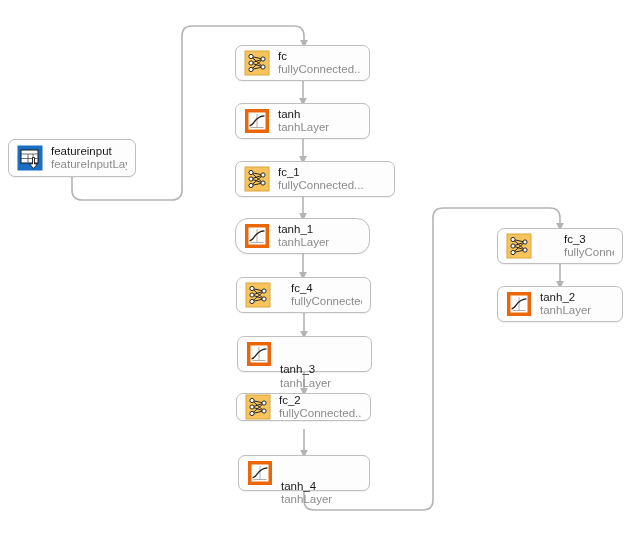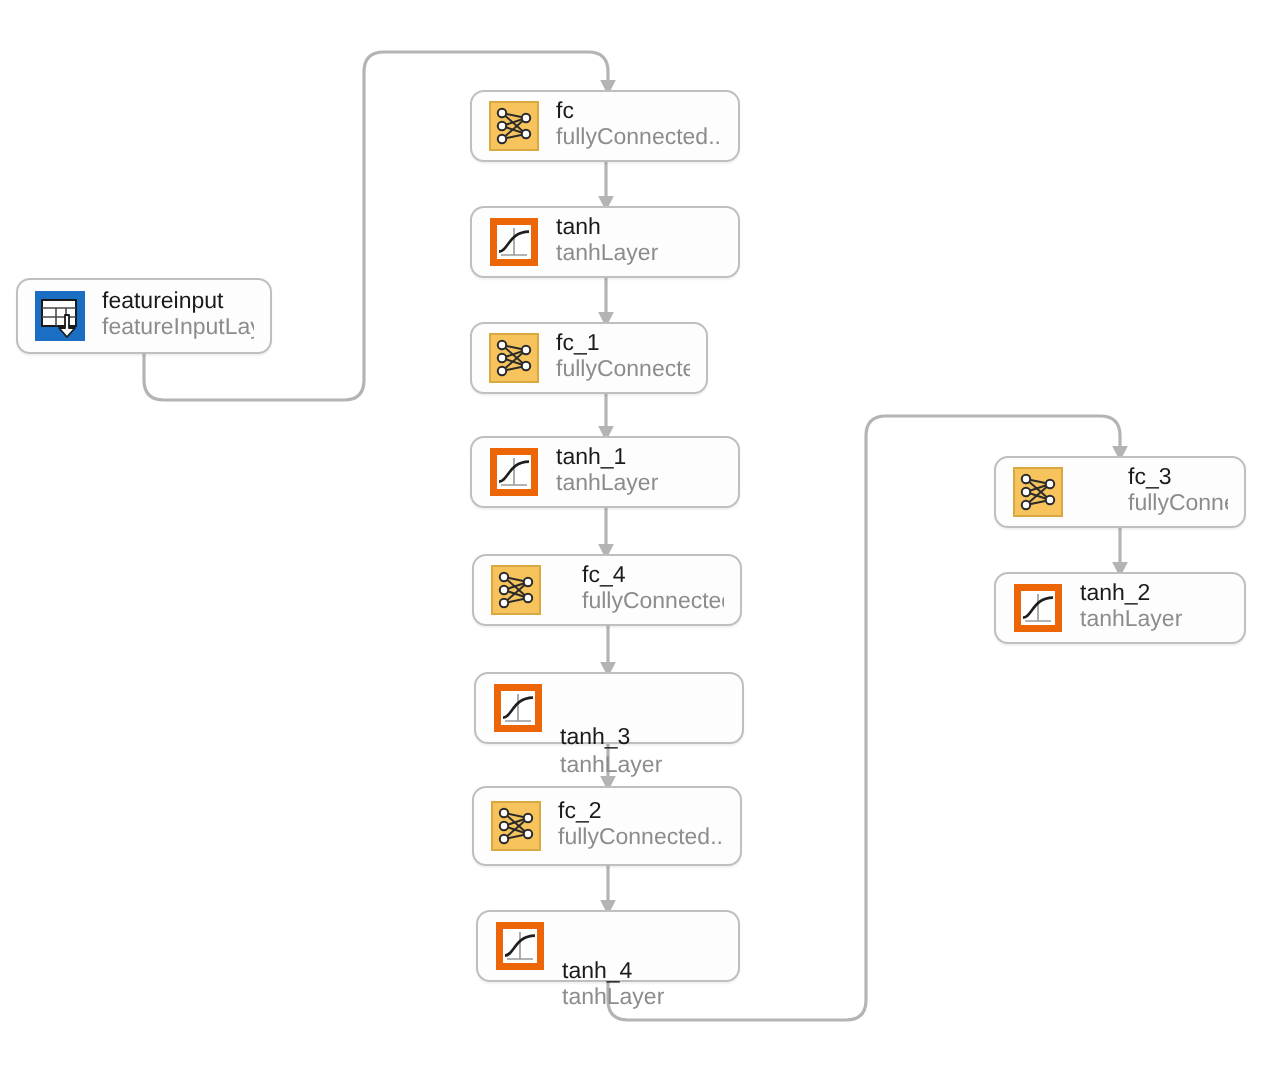--- a/index.html
+++ b/index.html
@@ -135,41 +135,41 @@
           <rect x="1" y="1" width="24" height="24" fill="#ec6608"></rect>
           <rect x="4.5" y="4.5" width="17" height="17" fill="#ffffff"></rect>
           <path d="M 6.5 19.5 L 19.5 19.5 M 13 6 L 13 19.5" stroke="#9a9a9a" stroke-width="0.8" fill="none"></path>
           <path d="M 5.5 17.8 C 10 17.8 10.5 7.8 20.5 7.8" stroke="#1f1f1f" stroke-width="1.3" fill="none"></path>
         </svg>
         <div class="node-text">
           <span class="node-title" style="color: rgb(26, 26, 26);">tanh</span>
           <span class="node-sub" style="color: rgb(140, 140, 140);">tanhLayer</span>
         </div>
       </div>
-      <div class="node" style="left: 235px; top: 161px; width: 119px; height: 36px; background: rgb(253, 253, 253); border-color: rgb(191, 191, 191);">
+      <div class="node" style="left: 235px; top: 161px; width: 160px; height: 36px; background: rgb(253, 253, 253); border-color: rgb(191, 191, 191);">
         <svg viewBox="0 0 26 26" class="node-icon">
           <rect x="1" y="1" width="24" height="24" fill="#f7c35c" stroke="#d9a83f"></rect>
           <line x1="7" y1="6.5" x2="19" y2="9" stroke="#2a2a2a" stroke-width="1"></line>
           <line x1="7" y1="6.5" x2="19" y2="17" stroke="#2a2a2a" stroke-width="1"></line>
           <line x1="7" y1="13" x2="19" y2="9" stroke="#2a2a2a" stroke-width="1"></line>
           <line x1="7" y1="13" x2="19" y2="17" stroke="#2a2a2a" stroke-width="1"></line>
           <line x1="7" y1="19.5" x2="19" y2="9" stroke="#2a2a2a" stroke-width="1"></line>
           <line x1="7" y1="19.5" x2="19" y2="17" stroke="#2a2a2a" stroke-width="1"></line>
           <circle cx="7" cy="6.5" r="2.1" fill="#ffffff" stroke="#2a2a2a" stroke-width="1"></circle>
           <circle cx="7" cy="13" r="2.1" fill="#ffffff" stroke="#2a2a2a" stroke-width="1"></circle>
           <circle cx="7" cy="19.5" r="2.1" fill="#ffffff" stroke="#2a2a2a" stroke-width="1"></circle>
           <circle cx="19" cy="9" r="2.1" fill="#ffffff" stroke="#2a2a2a" stroke-width="1"></circle>
           <circle cx="19" cy="17" r="2.1" fill="#ffffff" stroke="#2a2a2a" stroke-width="1"></circle>
         </svg>
         <div class="node-text">
           <span class="node-title" style="color: rgb(26, 26, 26);">fc_1</span>
           <span class="node-sub" style="color: rgb(140, 140, 140);">fullyConnected...</span>
         </div>
       </div>
-      <div class="node" style="left: 235px; top: 218px; width: 135px; height: 36px; background: rgb(253, 253, 253); border-color: rgb(191, 191, 191);">
+      <div class="node" style="left: 235px; top: 218px; width: 135px; height: 36px; background: rgb(253, 253, 253); border-color: rgb(191, 191, 191); border-radius: 13px;">
         <svg viewBox="0 0 26 26" class="node-icon">
           <rect x="1" y="1" width="24" height="24" fill="#ec6608"></rect>
           <rect x="4.5" y="4.5" width="17" height="17" fill="#ffffff"></rect>
           <path d="M 6.5 19.5 L 19.5 19.5 M 13 6 L 13 19.5" stroke="#9a9a9a" stroke-width="0.8" fill="none"></path>
           <path d="M 5.5 17.8 C 10 17.8 10.5 7.8 20.5 7.8" stroke="#1f1f1f" stroke-width="1.3" fill="none"></path>
         </svg>
         <div class="node-text">
           <span class="node-title" style="color: rgb(26, 26, 26);">tanh_1</span>
           <span class="node-sub" style="color: rgb(140, 140, 140);">tanhLayer</span>
         </div>
@@ -199,21 +199,21 @@
           <rect x="1" y="1" width="24" height="24" fill="#ec6608"></rect>
           <rect x="4.5" y="4.5" width="17" height="17" fill="#ffffff"></rect>
           <path d="M 6.5 19.5 L 19.5 19.5 M 13 6 L 13 19.5" stroke="#9a9a9a" stroke-width="0.8" fill="none"></path>
           <path d="M 5.5 17.8 C 10 17.8 10.5 7.8 20.5 7.8" stroke="#1f1f1f" stroke-width="1.3" fill="none"></path>
         </svg>
         <div class="node-text">
           <span class="node-title" style="color: rgb(26, 26, 26); margin-top: 45px;">tanh_3</span>
           <span class="node-sub" style="color: rgb(140, 140, 140);">tanhLayer</span>
         </div>
       </div>
-      <div class="node" style="left: 236px; top: 393px; width: 135px; height: 40px; background: rgb(253, 253, 253); border-color: rgb(191, 191, 191);">
+      <div class="node" style="left: 236px; top: 393px; width: 135px; height: 28px; background: rgb(253, 253, 253); border-color: rgb(191, 191, 191);">
         <svg viewBox="0 0 26 26" class="node-icon">
           <rect x="1" y="1" width="24" height="24" fill="#f7c35c" stroke="#d9a83f"></rect>
           <line x1="7" y1="6.5" x2="19" y2="9" stroke="#2a2a2a" stroke-width="1"></line>
           <line x1="7" y1="6.5" x2="19" y2="17" stroke="#2a2a2a" stroke-width="1"></line>
           <line x1="7" y1="13" x2="19" y2="9" stroke="#2a2a2a" stroke-width="1"></line>
           <line x1="7" y1="13" x2="19" y2="17" stroke="#2a2a2a" stroke-width="1"></line>
           <line x1="7" y1="19.5" x2="19" y2="9" stroke="#2a2a2a" stroke-width="1"></line>
           <line x1="7" y1="19.5" x2="19" y2="17" stroke="#2a2a2a" stroke-width="1"></line>
           <circle cx="7" cy="6.5" r="2.1" fill="#ffffff" stroke="#2a2a2a" stroke-width="1"></circle>
           <circle cx="7" cy="13" r="2.1" fill="#ffffff" stroke="#2a2a2a" stroke-width="1"></circle>

